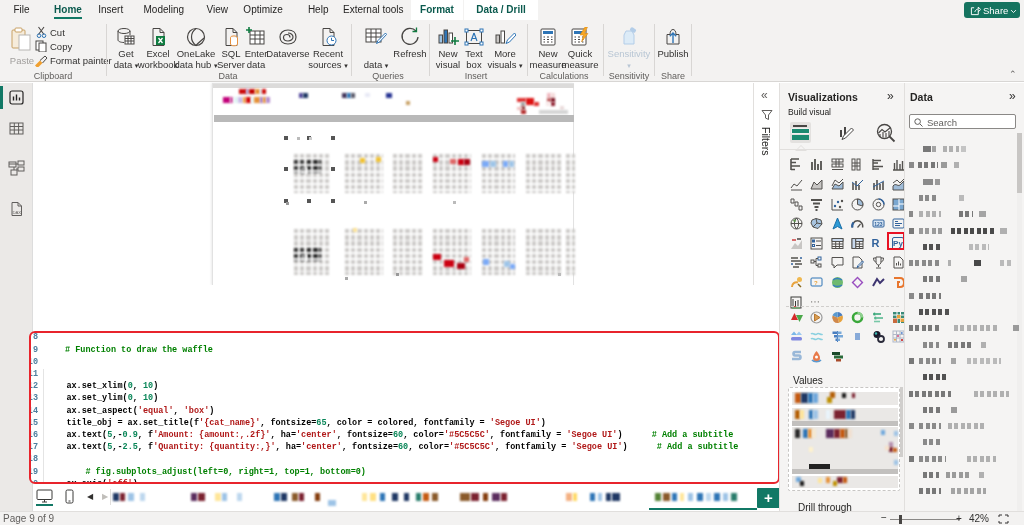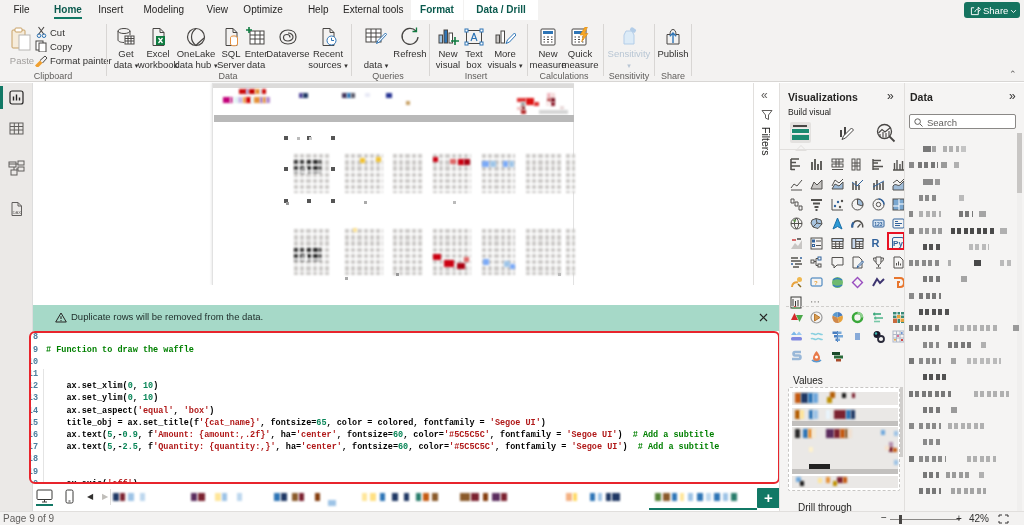--- a/index.html
+++ b/index.html
@@ -20,21 +20,21 @@
 #filters{position:absolute;left:753px;top:83px;width:26px;height:202px;background:#fff;border-left:1px solid #e1dfdd;}
 #vizpanel{position:absolute;left:779px;top:83px;width:125px;height:428px;background:#f5f4f3;border-left:1px solid #e1dfdd;}
 #datapanel{position:absolute;left:904px;top:83px;width:120px;height:428px;background:#f5f4f3;border-left:1px solid #e1dfdd;}
 #editor{position:absolute;left:33px;top:285px;width:747px;height:226px;background:#fff;}
 #edhead{position:absolute;left:0;top:0;width:747px;height:20px;background:#3b3a39;color:#f3f2f1;}
 #edwarn{position:absolute;left:0;top:20px;width:747px;height:26px;background:#a6d9c8;color:#1d2b28;}
 #edcode{position:absolute;left:-4px;top:46px;width:751px;height:152.5px;background:#fff;border:2.5px solid #e8242c;border-radius:6px;overflow:hidden;}
 #tabbar{position:absolute;left:0;top:201px;width:747px;height:25px;background:#fff;}
 #statusbar{position:absolute;left:0;top:511px;width:1024px;height:14px;background:#f3f2f1;border-top:1px solid #e1dfdd;font-size:10px;color:#605e5c;}
 .code{font-family:"Liberation Mono",monospace;font-size:8.5px;font-weight:bold;line-height:12.2px;white-space:pre;color:#000;}
-.k{color:#2d2dd0;} .s{color:#b01818;} .n{color:#098658;} .c{color:#008000;}
+.k{color:#2d2dd0;} .s{color:#b01818;} .n{color:#098658;} .c{color:#008000;margin-left:19px;}
 .ln{color:#4d7e9e;}
 svg{display:block;}
 </style></head><body>
 <div id="menubar">
     <div class="mi" style="left:21.5px;transform:translateX(-50%);">File</div>
     <div class="mi sel" style="left:68px;transform:translateX(-50%);">Home</div>
     <div class="mi" style="left:110.7px;transform:translateX(-50%);">Insert</div>
     <div class="mi" style="left:163.8px;transform:translateX(-50%);">Modeling</div>
     <div class="mi" style="left:217.3px;transform:translateX(-50%);">View</div>
     <div class="mi" style="left:263.1px;transform:translateX(-50%);">Optimize</div>
@@ -383,31 +383,20 @@
 <div id="filters">
     <div class="abs" style="left:7px;top:5px;font-size:12px;color:#605e5c;">«</div>
     <div class="abs" style="left:7px;top:26px;">
       <svg width="12" height="12" viewBox="0 0 12 12" fill="none">
         <path d="M1 1.5 H11 L7.5 6 V10.5 L4.5 9 V6 Z" stroke="#605e5c"></path>
       </svg>
     </div>
     <div class="abs" style="left:6px;top:44px;font-size:10.5px;color:#252423;writing-mode:vertical-rl;">Filters</div>
   </div>
 <div id="editor">
-    <div id="edwarn">
-      <svg class="abs" style="left:22px;top:7px;" width="12" height="11" viewBox="0 0 12 11" fill="none" stroke="#252423">
-        <path d="M6 1 L11.3 10 H0.7 Z" stroke-linejoin="round"></path>
-        <path d="M6 4.2 V7" stroke-width="1.1"></path>
-        <circle cx="6" cy="8.6" r="0.7" fill="#252423" stroke="none"></circle>
-      </svg>
-      <div class="abs" style="left:38px;top:6px;font-size:9.5px;color:#1d2b28;">Duplicate rows will be removed from the data.</div>
-      <svg class="abs" style="left:726px;top:8px;" width="9" height="9" viewBox="0 0 9 9" stroke="#252423" stroke-width="1.2">
-        <path d="M1 1 L8 8 M8 1 L1 8"></path>
-      </svg>
-    </div>
     <div id="edcode">
       <div class="abs" style="left:11.5px;top:36px;width:1px;height:113px;background:#e4e4e4;"></div>
       <div class="code ln abs" style="left:-8px;top:-1.6px;width:15px;text-align:right;">8</div>
       <div class="code ln abs" style="left:-8px;top:10.6px;width:15px;text-align:right;">9</div>
       <div class="code abs" style="left:15px;top:10.6px;"><span class="c"># Function to draw the waffle</span></div>
       <div class="code ln abs" style="left:-8px;top:22.8px;width:15px;text-align:right;">10</div>
       <div class="code ln abs" style="left:-8px;top:35.0px;width:15px;text-align:right;">11</div>
       <div class="code ln abs" style="left:-8px;top:47.2px;width:15px;text-align:right;">12</div>
       <div class="code abs" style="left:15px;top:47.2px;">    ax.set_xlim(<span class="n">0</span>, <span class="n">10</span>)</div>
       <div class="code ln abs" style="left:-8px;top:59.4px;width:15px;text-align:right;">13</div>
@@ -415,20 +404,21 @@
       <div class="code ln abs" style="left:-8px;top:71.6px;width:15px;text-align:right;">14</div>
       <div class="code abs" style="left:15px;top:71.6px;">    ax.set_aspect(<span class="s">'equal'</span>, <span class="s">'box'</span>)</div>
       <div class="code ln abs" style="left:-8px;top:83.8px;width:15px;text-align:right;">15</div>
       <div class="code abs" style="left:15px;top:83.8px;">    title_obj = ax.set_title(f<span class="s">'{cat_name}'</span>, fontsize=<span class="n">65</span>, color = colored, fontfamily = <span class="s">'Segoe UI'</span>)</div>
       <div class="code ln abs" style="left:-8px;top:96.0px;width:15px;text-align:right;">16</div>
       <div class="code abs" style="left:15px;top:96.0px;">    ax.text(<span class="n">5</span>,-<span class="n">0.9</span>, f<span class="s">'Amount: {amount:,.2f}'</span>, ha=<span class="s">'center'</span>, fontsize=<span class="n">60</span>, color=<span class="s">'#5C5C5C'</span>, fontfamily = <span class="s">'Segoe UI'</span>)  <span class="c"># Add a subtitle</span></div>
       <div class="code ln abs" style="left:-8px;top:108.2px;width:15px;text-align:right;">17</div>
       <div class="code abs" style="left:15px;top:108.2px;">    ax.text(<span class="n">5</span>,-<span class="n">2.5</span>, f<span class="s">'Quantity: {quantity:,}'</span>, ha=<span class="s">'center'</span>, fontsize=<span class="n">60</span>, color=<span class="s">'#5C5C5C'</span>, fontfamily = <span class="s">'Segoe UI'</span>)  <span class="c"># Add a subtitle</span></div>
       <div class="code ln abs" style="left:-8px;top:120.4px;width:15px;text-align:right;">18</div>
       <div class="code ln abs" style="left:-8px;top:132.6px;width:15px;text-align:right;">19</div>
+      <div class="code abs" style="left:15px;top:132.6px;">    <span class="c"># fig.subplots_adjust(left=0, right=1, top=1, bottom=0)</span></div>
       <div class="code ln abs" style="left:-8px;top:144.8px;width:15px;text-align:right;">20</div>
       <div class="code abs" style="left:15px;top:144.8px;">    ax.axis(<span class="s">'off'</span>)</div>
     </div>
     <div id="tabbar">
       <svg class="abs" style="left:3px;top:3px;" width="17" height="14" viewBox="0 0 17 14" fill="none" stroke="#3b3a39">
         <rect x="1" y="1" width="15" height="9.5" rx="1"></rect>
         <path d="M6 13 H11 M8.5 10.5 V13"></path>
       </svg>
       <div class="abs" style="left:3px;top:18px;width:17px;height:2px;background:#117865;"></div>
       <svg class="abs" style="left:32px;top:3px;" width="9" height="15" viewBox="0 0 9 15" fill="none" stroke="#3b3a39">

